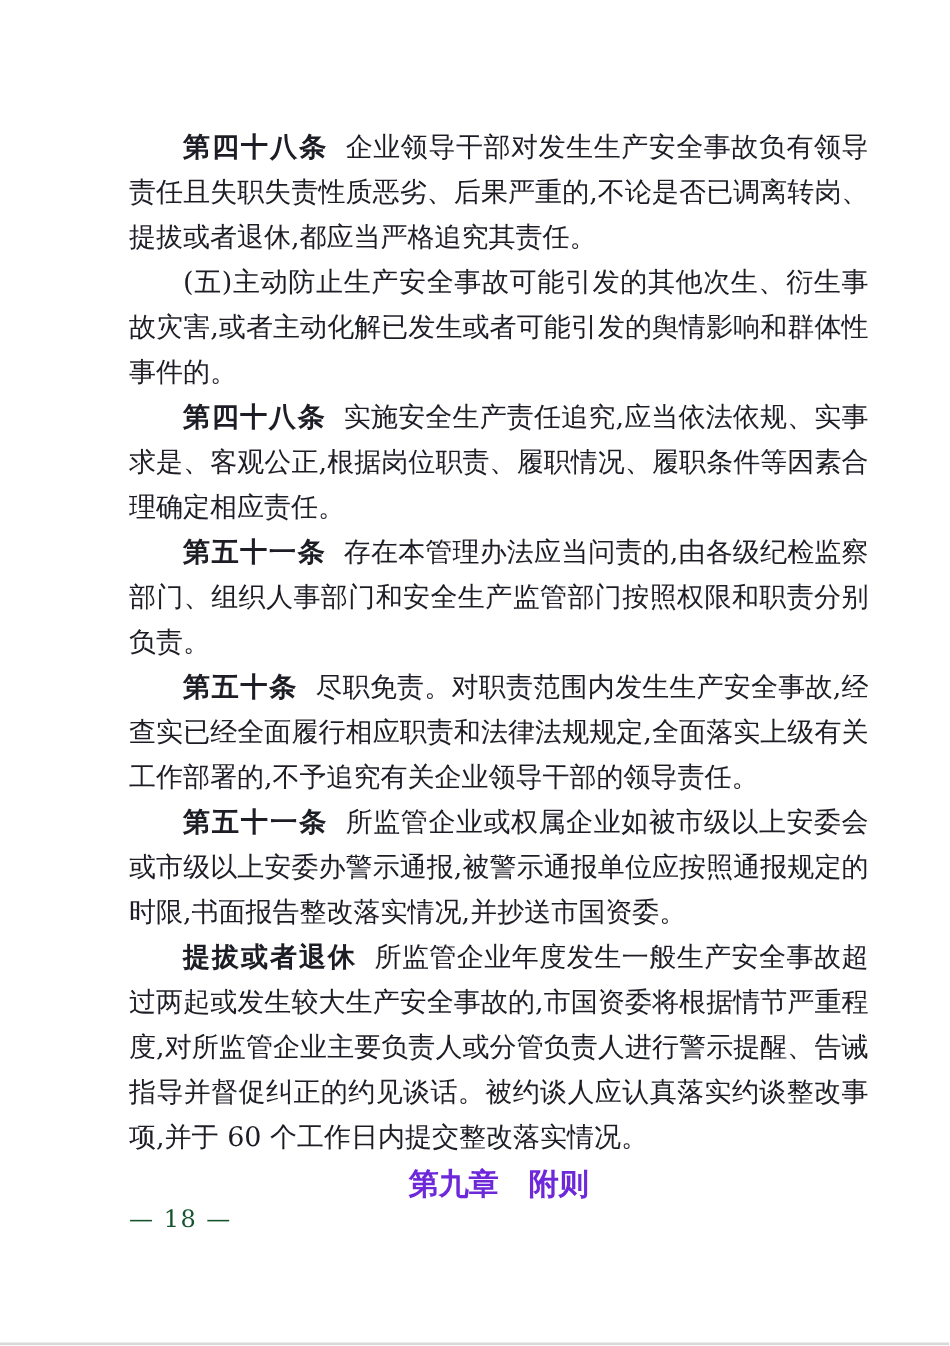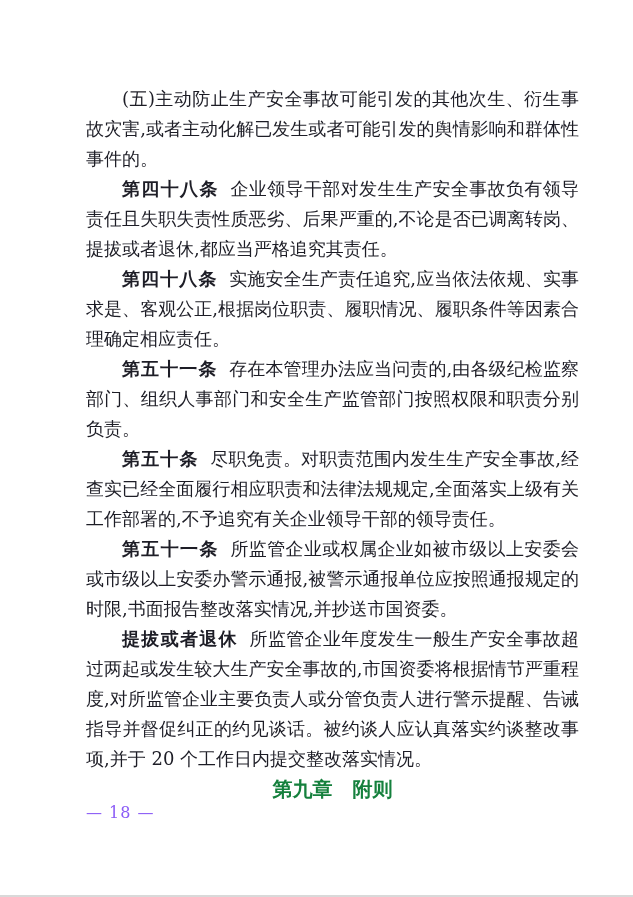--- a/index.html
+++ b/index.html
@@ -37,51 +37,51 @@
     letter-spacing: 1px;
   }
   .chapter-heading {
     margin: 0;
     font-family: "DejaVu Sans", "Liberation Sans", sans-serif;
     font-weight: 700;
     font-size: 20px;
     line-height: 30px;
     text-align: center;
     text-indent: 0;
-    color: #15803d;
+    color: #6d28d9;
   }
   .page-number {
     position: absolute;
     left: 86px;
     top: 804px;
     font-size: 16px;
     line-height: 18px;
     letter-spacing: 1px;
-    color: #8b5cf6;
+    color: #14532d;
   }
   .bottom-edge {
     position: absolute;
     left: 0;
     bottom: 0;
     width: 100%;
     height: 2px;
     background: #d9d9d9;
   }
 </style>
 </head>
 <body>
 
 <div class="page">
   <div class="content">
     <div id="paragraphs">
+        <p class="para"><span class="article-number">第四十八条</span><span>企业领导干部对发生生产安全事故负有领导责任且失职失责性质恶劣、后果严重的,不论是否已调离转岗、提拔或者退休,都应当严格追究其责任。</span></p>
         <p class="para"><span>(五)主动防止生产安全事故可能引发的其他次生、衍生事故灾害,或者主动化解已发生或者可能引发的舆情影响和群体性事件的。</span></p>
-        <p class="para"><span class="article-number">第四十八条</span><span>企业领导干部对发生生产安全事故负有领导责任且失职失责性质恶劣、后果严重的,不论是否已调离转岗、提拔或者退休,都应当严格追究其责任。</span></p>
         <p class="para"><span class="article-number">第四十八条</span><span>实施安全生产责任追究,应当依法依规、实事求是、客观公正,根据岗位职责、履职情况、履职条件等因素合理确定相应责任。</span></p>
         <p class="para"><span class="article-number">第五十一条</span><span>存在本管理办法应当问责的,由各级纪检监察部门、组织人事部门和安全生产监管部门按照权限和职责分别负责。</span></p>
         <p class="para"><span class="article-number">第五十条</span><span>尽职免责。对职责范围内发生生产安全事故,经查实已经全面履行相应职责和法律法规规定,全面落实上级有关工作部署的,不予追究有关企业领导干部的领导责任。</span></p>
         <p class="para"><span class="article-number">第五十一条</span><span>所监管企业或权属企业如被市级以上安委会或市级以上安委办警示通报,被警示通报单位应按照通报规定的时限,书面报告整改落实情况,并抄送市国资委。</span></p>
-        <p class="para"><span class="article-number">提拔或者退休</span><span>所监管企业年度发生一般生产安全事故超过两起或发生较大生产安全事故的,市国资委将根据情节严重程度,对所监管企业主要负责人或分管负责人进行警示提醒、告诫指导并督促纠正的约见谈话。被约谈人应认真落实约谈整改事项,并于 20 个工作日内提交整改落实情况。</span></p>
+        <p class="para"><span class="article-number">提拔或者退休</span><span>所监管企业年度发生一般生产安全事故超过两起或发生较大生产安全事故的,市国资委将根据情节严重程度,对所监管企业主要负责人或分管负责人进行警示提醒、告诫指导并督促纠正的约见谈话。被约谈人应认真落实约谈整改事项,并于 60 个工作日内提交整改落实情况。</span></p>
       </div>
     <h2 class="chapter-heading">第九章　附则</h2>
   </div>
   <div class="page-number">— 18 —</div>
   <div class="bottom-edge"></div>
 </div>
 
 </body></html>

